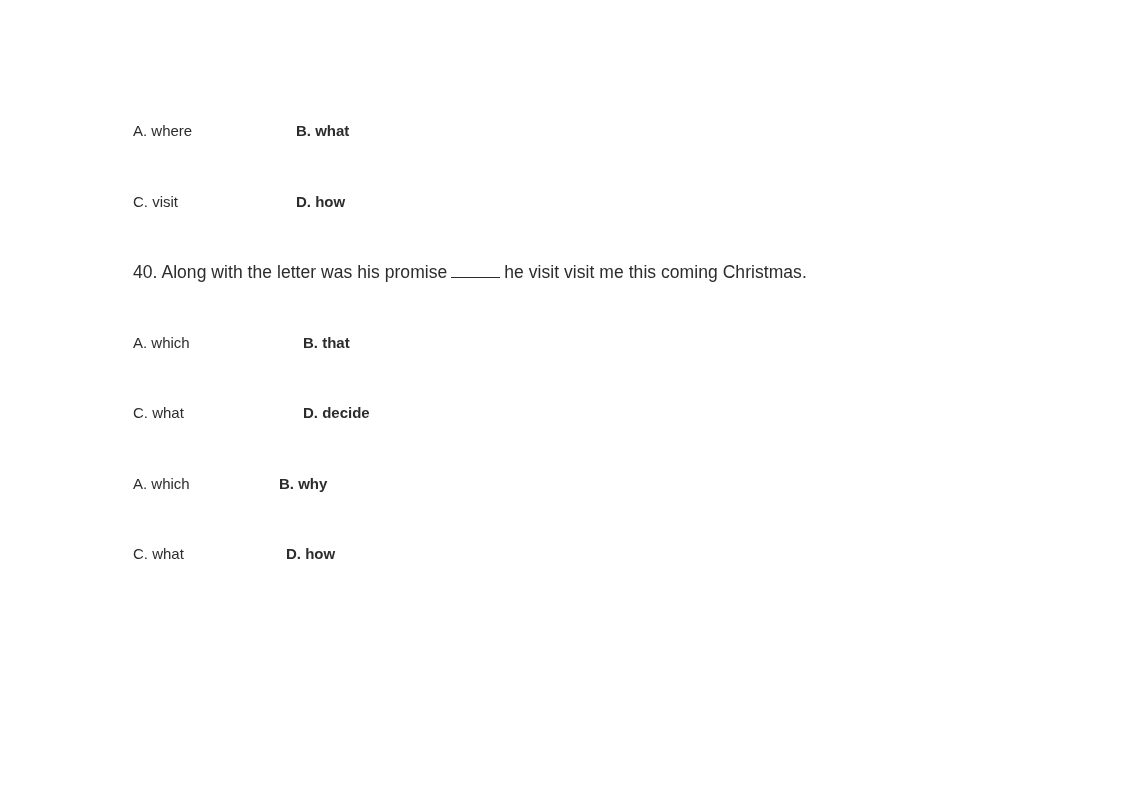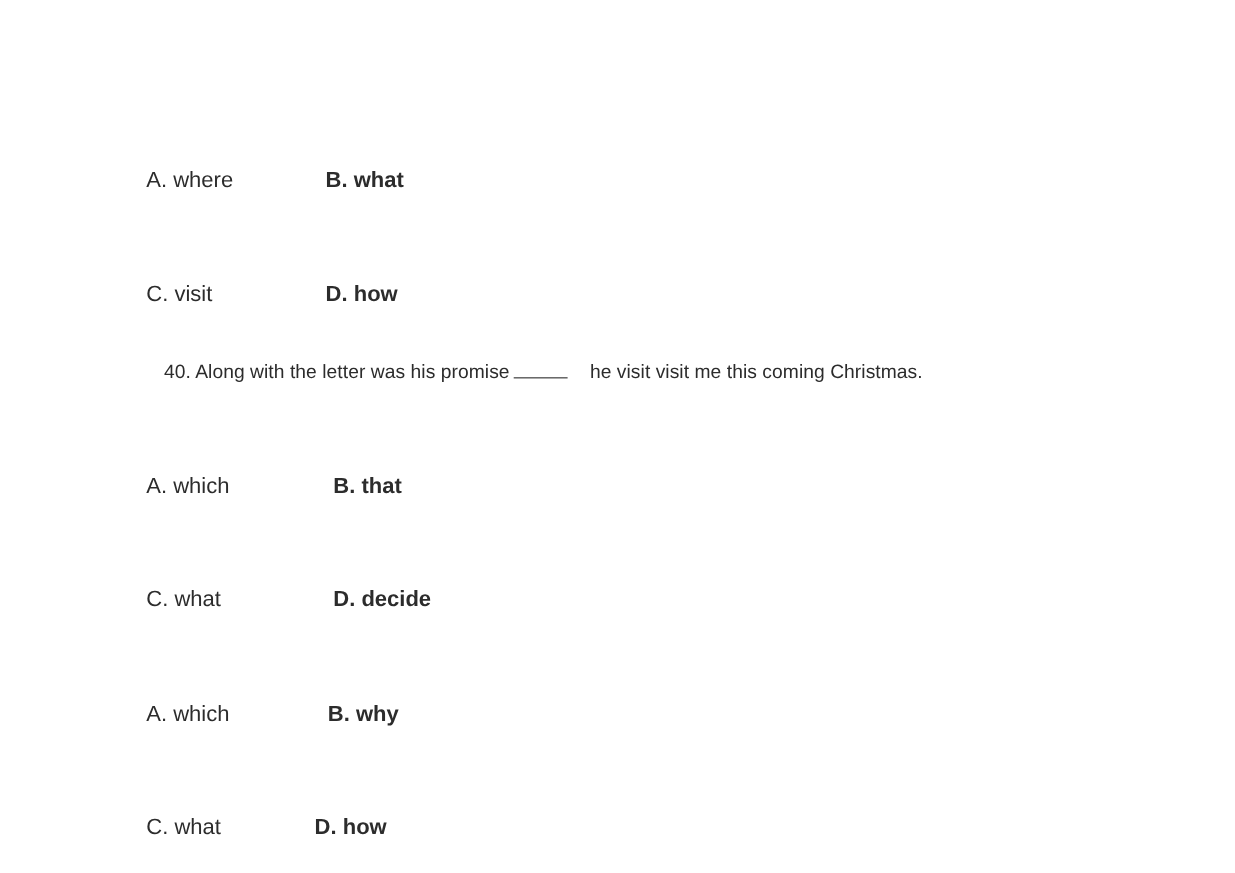--- a/index.html
+++ b/index.html
@@ -40,42 +40,40 @@
     height: 70.5px;
     font-size: 17.5px;
     line-height: 24px;
     white-space: nowrap;
     color: #2c2c2c;
     letter-spacing: 0.05px;
   }
 
   .qtext {
     display: inline;
-    margin-left: 16px;
   }
 
   
   .blank {
     display: inline-block;
     border-bottom: 1.6px solid #2c2c2c;
     height: 13px;
     vertical-align: baseline;
     margin: 0 4px;
   }
   .blank.w50 { width: 49px; }
   .blank.w60 { width: 60px; }
 
   
   .optrow {
     position: relative;
     height: 70.5px;
-    font-size: 20px;
+    font-size: 15px;
     line-height: 24px;
     white-space: nowrap;
-    margin-top: 33px;
   }
   .opt-a {
     position: absolute;
     left: 0;
     top: 0;
   }
   .opt-b {
     position: absolute;
     top: 0;
     font-weight: bold;
@@ -104,21 +102,21 @@
       <span class="opt-b" style="left:170px;">B. that</span>
     </div>
     <div class="optrow">
       <span class="opt-a">C. what</span>
       <span class="opt-b" style="left:170px;">D. decide</span>
     </div>
 
 
     <div class="optrow">
       <span class="opt-a">A. which</span>
-      <span class="opt-b" style="left:165px;">B. why</span>
+      <span class="opt-b" style="left:146px;">B. why</span>
     </div>
     <div class="optrow">
       <span class="opt-a">C. what</span>
       <span class="opt-b" style="left:153px;">D. how</span>
     </div>
 
   </div>
 </div>
 
 </body></html>

